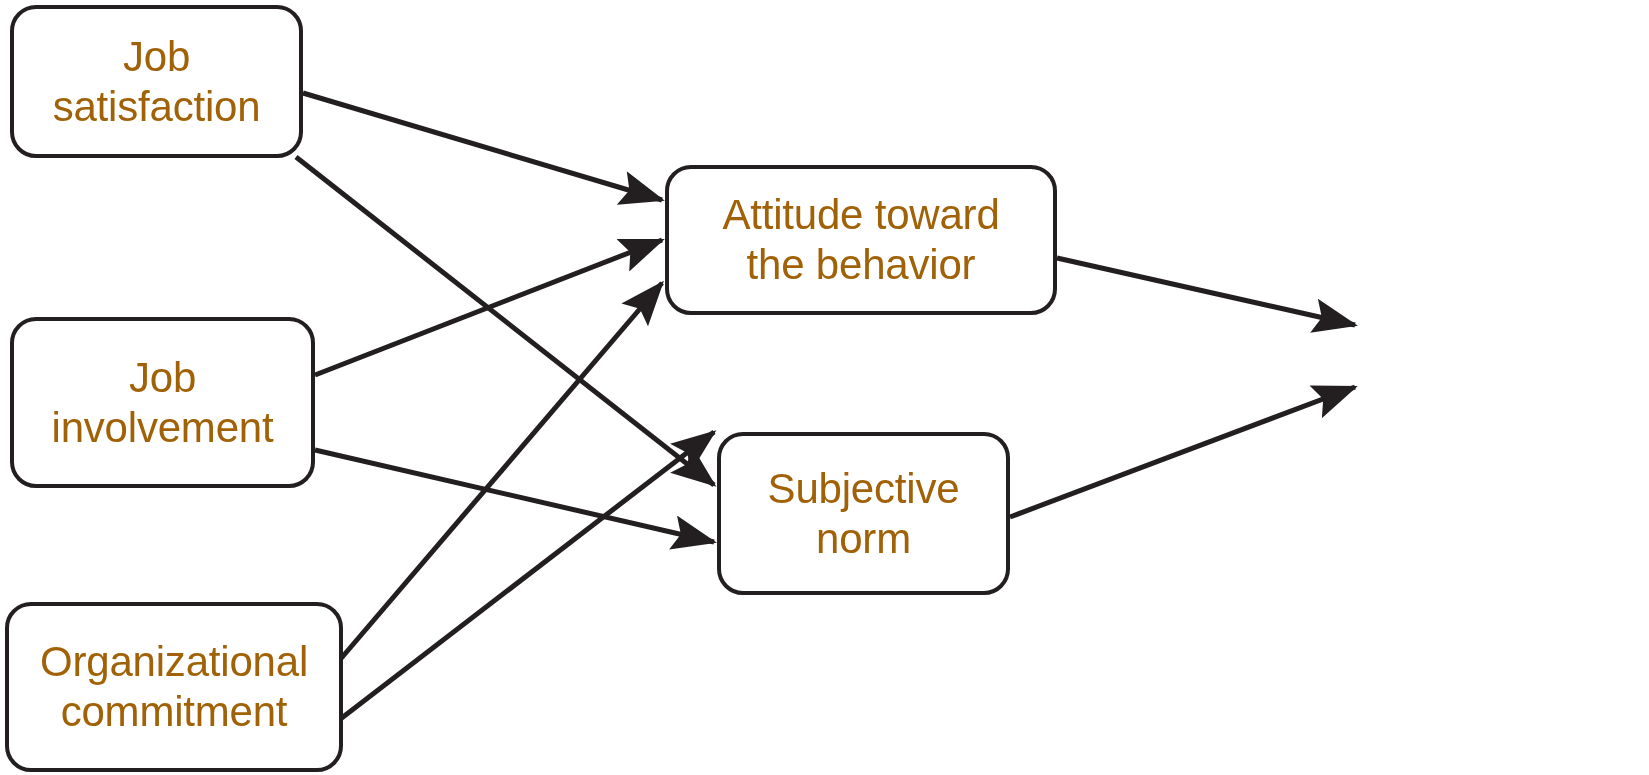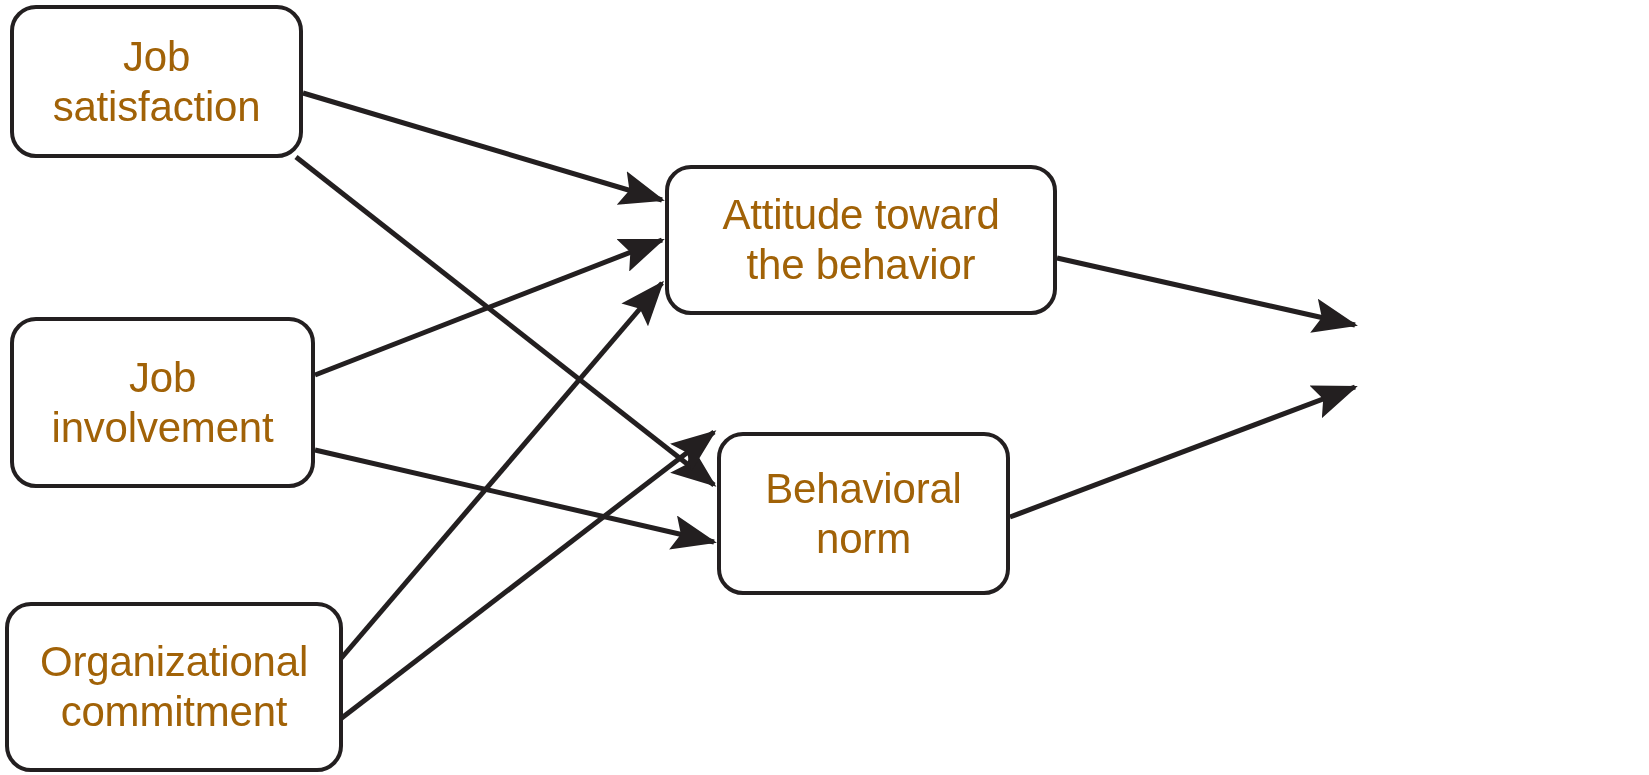--- a/index.html
+++ b/index.html
@@ -83,18 +83,18 @@
     <span class="node-label">Attitude toward
 the behavior</span>
   </div>
 
   <div class="node-box" style="left: 5px; top: 602px; width: 338px; height: 170px; border-color: rgb(35, 31, 32);">
     <span class="node-label">Organizational
 commitment</span>
   </div>
 
   <div class="node-box" style="left: 717px; top: 432px; width: 293px; height: 163px; border-color: rgb(35, 31, 32);">
-    <span class="node-label">Behavioral
+    <span class="node-label">Subjective
 norm</span>
   </div>
 
 
 </div>
 
 </body></html>

